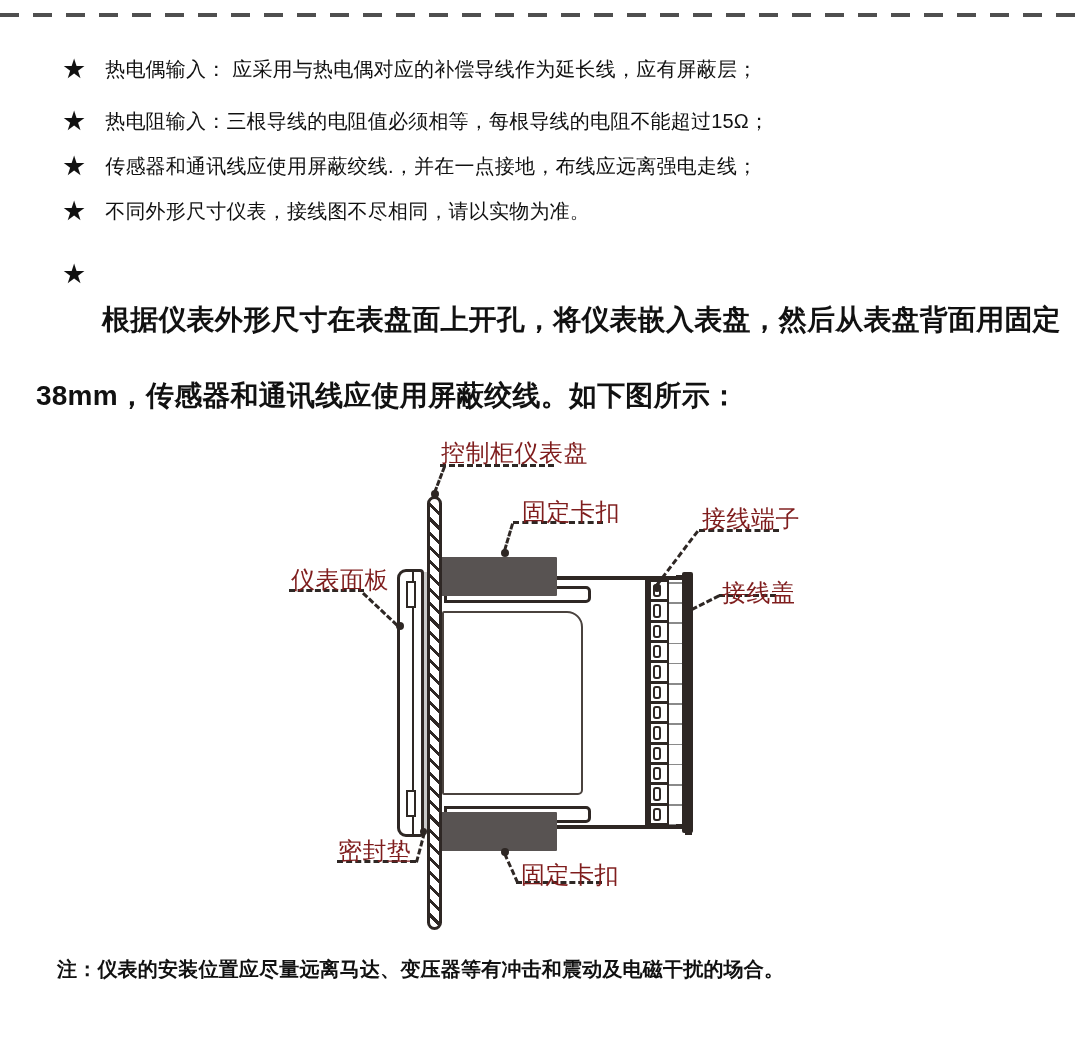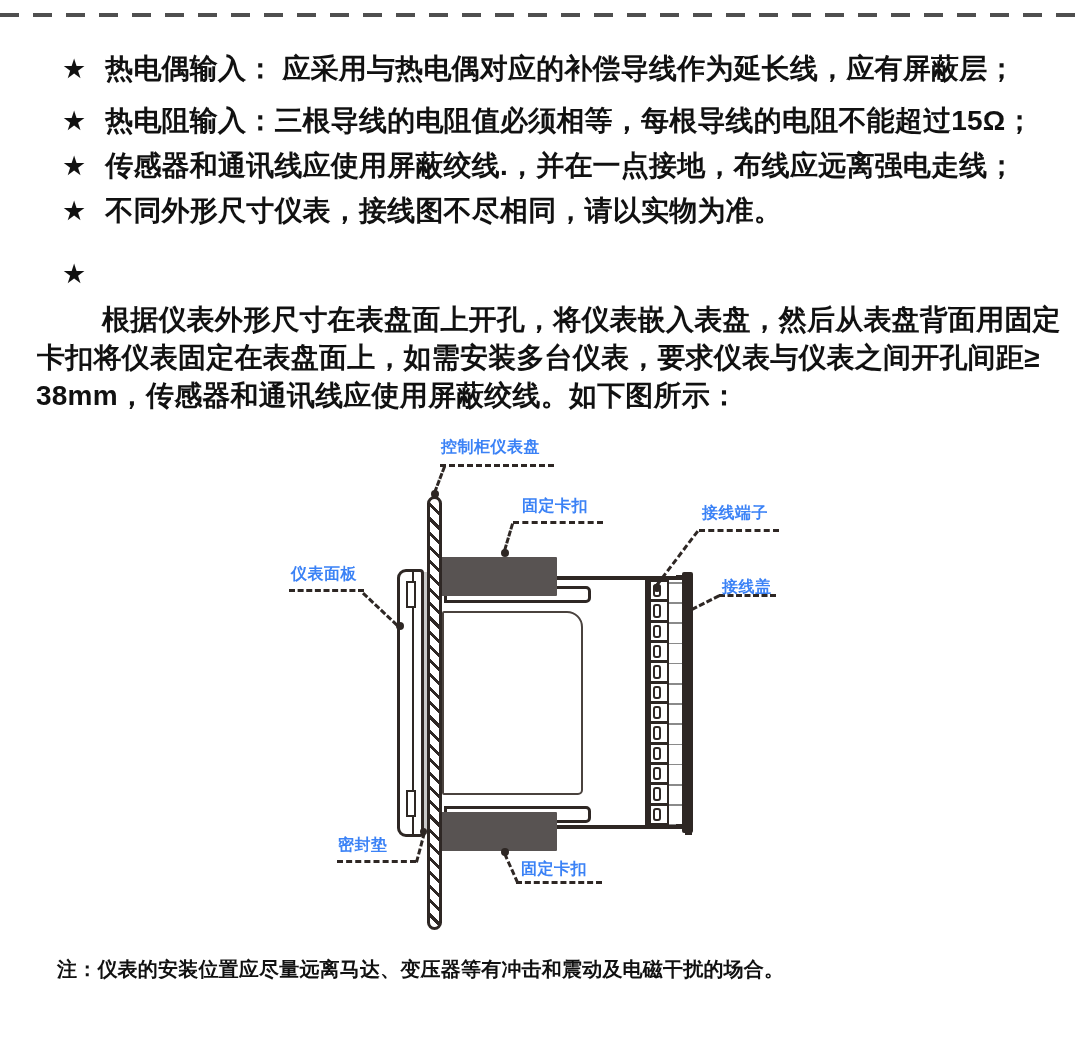--- a/index.html
+++ b/index.html
@@ -7,21 +7,21 @@
     position:relative;width:1080px;height:1060px;background:#ffffff;overflow:hidden;
     font-family:"Liberation Sans","DejaVu Sans",sans-serif;color:#111111;
   }
   
   .rule-dashed{
     position:absolute;left:0;top:13px;width:1080px;height:4px;
     background:repeating-linear-gradient(90deg,#4f4f4f 0 19px,transparent 19px 33px);
   }
   .bullet-row{position:absolute;left:62px;display:flex;align-items:center;gap:19px;white-space:nowrap;}
   .star{font-size:27px;line-height:30px;color:#111;}
-  .b-text{font-size:28px;font-weight:700;line-height:30px;letter-spacing:.2px;}
+  .b-text{font-size:20px;font-weight:400;line-height:30px;letter-spacing:.2px;}
   .para-line{position:absolute;font-size:28px;font-weight:700;line-height:32px;letter-spacing:.2px;white-space:nowrap;}
   .note-line{position:absolute;left:57px;top:953px;font-size:20px;font-weight:700;line-height:32px;letter-spacing:.2px;white-space:nowrap;}
 
   
   .diagram{position:absolute;inset:0;}
   .dg{position:absolute;box-sizing:border-box;}
   .ink{background:#2e2724;}
 
   .case-top-line{left:441px;top:576px;width:248px;height:4px;z-index:1;}
   .case-bottom-line{left:441px;top:825px;width:248px;height:4px;z-index:1;}
@@ -95,21 +95,21 @@
 
   .u-dash{position:absolute;height:0;border-top:3px dashed #2e2724;z-index:6;}
   .u-panel{left:440px;top:464px;width:114px;}
   .u-clip-top{left:513px;top:521px;width:90px;}
   .u-terminal{left:699px;top:529px;width:80px;}
   .u-cover{left:719px;top:594px;width:57px;}
   .u-front{left:289px;top:589px;width:75px;}
   .u-gasket{left:337px;top:860px;width:79px;}
   .u-clip-bottom{left:516px;top:881px;width:86px;}
 
-  .dg-label{position:absolute;font-size:16px;font-weight:700;color:#3b82f6;white-space:nowrap;z-index:7;letter-spacing:.5px;}
+  .dg-label{position:absolute;font-size:24px;font-weight:400;color:#7f1d1d;white-space:nowrap;z-index:7;letter-spacing:.5px;}
   .lab-panel{left:441px;top:437px;}
   .lab-clip-top{left:522px;top:496px;}
   .lab-terminal{left:702px;top:503px;}
   .lab-cover{left:722px;top:565px;margin-top:12px;}
   .lab-front{left:291px;top:564px;}
   .lab-gasket{left:338px;top:835px;}
   .lab-clip-bottom{left:521px;top:859px;}
 </style>
 </head>
 <body>
@@ -133,21 +133,20 @@
   <div class="bullet-row" style="top:196px">
     <span class="star">★</span>
     <span class="b-text">不同外形尺寸仪表，接线图不尽相同，请以实物为准。</span>
   </div>
 
   <div class="bullet-row" style="top:259px">
     <span class="star">★</span>
   </div>
 
   <div class="para-line" style="left:102px;top:304px">根据仪表外形尺寸在表盘面上开孔，将仪表嵌入表盘，然后从表盘背面用固定</div>
-  <div class="para-line" style="left:37px;top:342px">卡扣将仪表固定在表盘面上，如需安装多台仪表，要求仪表与仪表之间开孔间距≥</div>
   <div class="para-line" style="left:36px;top:380px">38mm，传感器和通讯线应使用屏蔽绞线。如下图所示：</div>
 
   <div class="diagram">
 
     <div class="dg ink case-top-line"></div>
     <div class="dg ink case-bottom-line"></div>
 
     <div class="dg rail rail-top"></div>
     <div class="dg clip clip-top"></div>
     <div class="dg rail rail-bottom"></div>

